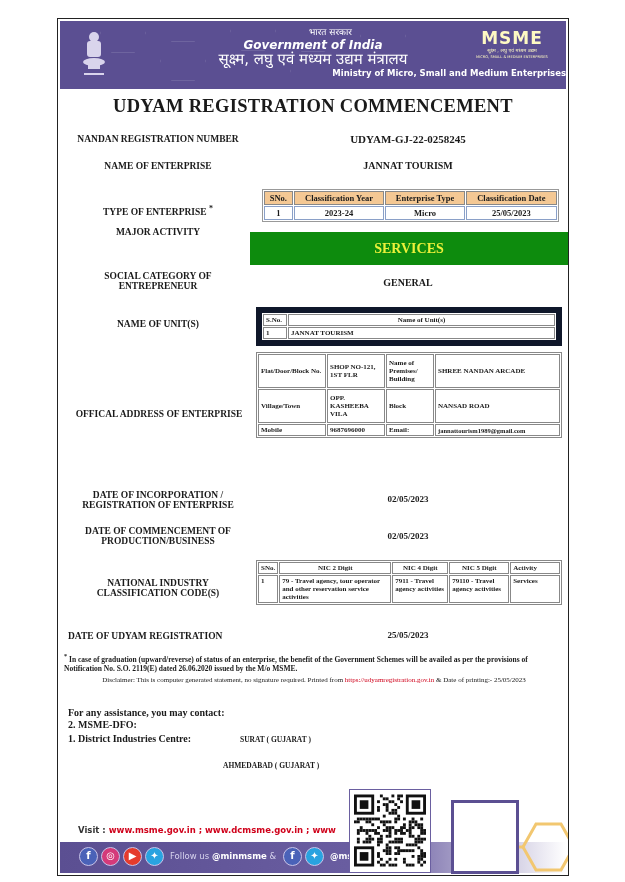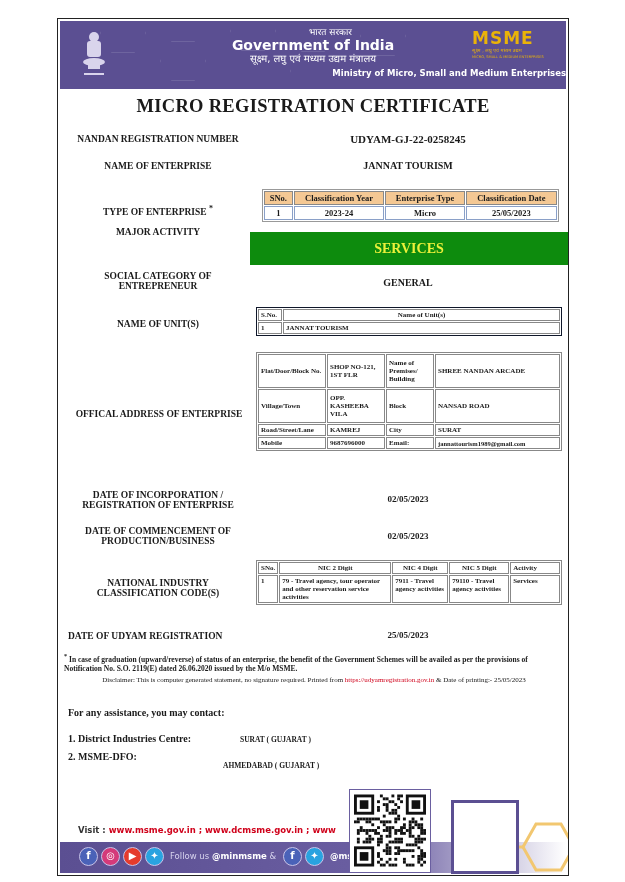--- a/index.html
+++ b/index.html
@@ -7,43 +7,43 @@
   body { position: relative; font-family: "Liberation Serif", serif; color: #1a1a1a; }
 
   .page { position: absolute; left: 57px; top: 18px; width: 512px; height: 858px; border: 1.5px solid #222; background: #fff; overflow: hidden; }
 
   
   .header { position: absolute; left: 2px; top: 2px; width: 506px; height: 68px; background: #5b4f92; overflow: hidden; }
   .header .hex { position: absolute; border: 1px solid rgba(255,255,255,0.12); width: 46px; height: 40px; clip-path: polygon(25% 0, 75% 0, 100% 50%, 75% 100%, 25% 100%, 0 50%); }
   .emblem { position: absolute; left: 18px; top: 8px; width: 32px; height: 50px; }
   .header-center { position: absolute; left: 0; width: 100%; top: 5px; text-align: center; color: #fff; font-family: "DejaVu Sans", sans-serif; }
   .header-center .hi1 { font-size: 9px; line-height: 13px; padding-left: 35px; }
-  .header-center .en1 { font-size: 14px; line-height: 13px; font-weight: bold; }
-  .header-center .hi2 { font-size: 10px; line-height: 14px; }
+  .header-center .en1 { font-size: 12px; line-height: 13px; font-weight: bold; font-style: italic; }
+  .header-center .hi2 { font-size: 15px; line-height: 14px; }
   .header-center .en2 { font-size: 8.5px; line-height: 14px; font-weight: bold; text-align: right; }
-  .msme-logo { position: absolute; right: 14px; top: 8px; width: 80px; text-align: left; color: #eab308; font-family: "DejaVu Sans", sans-serif; }
+  .msme-logo { position: absolute; right: 14px; top: 8px; width: 80px; text-align: center; color: #fef9c3; font-family: "DejaVu Sans", sans-serif; }
   .msme-logo .mark { font-size: 17px; font-weight: bold; letter-spacing: 1px; line-height: 18px; }
   .msme-logo .sub1 { font-size: 5px; line-height: 7px; }
   .msme-logo .sub2 { font-size: 3.6px; line-height: 6px; }
 
   .title { position: absolute; top: 77px; left: 0; width: 100%; text-align: center; font-weight: bold; font-size: 18.5px; letter-spacing: 0.3px; }
 
   .lbl { position: absolute; text-align: center; font-weight: bold; font-size: 9.5px; line-height: 10px; }
   .val { position: absolute; text-align: center; font-weight: bold; font-size: 10px; }
 
   table { border-collapse: separate; border-spacing: 1px; font-family: "Liberation Serif", serif; }
   td, th { border: 1px solid #888; font-size: 7px; font-weight: bold; padding: 1px 2px; vertical-align: middle; text-align: left; }
 
   .type-table { position: absolute; left: 204px; top: 170px; width: 297px; border: 1px solid #999; }
   .type-table th { background: #f4c894; font-size: 8.5px; text-align: center; padding: 1px 2px; }
   .type-table td { font-size: 8.5px; text-align: center; border-color: #8aa0c8; }
 
   .activity-bar { position: absolute; left: 192px; top: 213px; width: 318px; height: 33px; background: #0d8b0d; color: #ecf03a; font-weight: bold; font-size: 14px; text-align: center; line-height: 33px; }
 
-  .unit-table { position: absolute; left: 198px; top: 288px; width: 306px; border: 1px solid #0f172a; }
+  .unit-table { position: absolute; left: 198px; top: 288px; width: 306px; border: 6px solid #0f172a; }
   .addr-table { position: absolute; left: 198px; top: 333px; width: 306px; border: 1px solid #888; }
   .nic-table { position: absolute; left: 198px; top: 541px; width: 306px; border: 1px solid #888; }
 
   .note { position: absolute; left: 6px; top: 632px; width: 500px; font-size: 7.5px; font-weight: bold; line-height: 9px; }
   .disclaimer { position: absolute; left: 10px; top: 657px; width: 492px; font-size: 7px; line-height: 9px; text-align: center; }
   .disclaimer .link { color: #d0021b; }
 
   .assist { position: absolute; left: 10px; font-weight: bold; font-size: 10px; }
   .assist-val { position: absolute; font-weight: bold; font-size: 7.5px; }
 
@@ -86,21 +86,21 @@
       <div class="en2">Ministry of Micro, Small and Medium Enterprises</div>
     </div>
 
     <div class="msme-logo">
       <div class="mark">MSME</div>
       <div class="sub1">सूक्ष्म , लघु एवं मध्यम उद्यम</div>
       <div class="sub2">MICRO, SMALL &amp; MEDIUM ENTERPRISES</div>
     </div>
   </div>
 
-  <div class="title">MICRO REGISTRATION CERTIFICATE</div>
+  <div class="title">UDYAM REGISTRATION COMMENCEMENT</div>
 
   <div class="lbl" style="left:10px; top:115px; width:180px;">NANDAN REGISTRATION NUMBER</div>
   <div class="val" style="left:250px; top:114px; width:200px; font-size:11px;">UDYAM-GJ-22-0258245</div>
 
   <div class="lbl" style="left:10px; top:142px; width:180px;">NAME OF ENTERPRISE</div>
   <div class="val" style="left:250px; top:141px; width:200px;">JANNAT TOURISM</div>
 
   <div class="lbl" style="left:10px; top:185px; width:180px;">
     <span>TYPE OF ENTERPRISE</span>
     <sup style="font-size:8px;">*</sup>
@@ -154,26 +154,20 @@
       <td style="width:48px;">Name of Premises/ Building</td>
       <td>SHREE NANDAN ARCADE</td>
     </tr>
     <tr style="height:34px;">
       <td>Village/Town</td>
       <td>OPP. KASHEEBA VILA</td>
       <td>Block</td>
       <td>NANSAD ROAD</td>
     </tr>
     <tr>
-      <td>Road/Street/Lane</td>
-      <td>KAMREJ</td>
-      <td>City</td>
-      <td>SURAT</td>
-    </tr>
-    <tr>
       <td>Mobile</td>
       <td>9687696000</td>
       <td>Email:</td>
       <td style="font-size:6.5px;">jannattourism1989@gmail.com</td>
     </tr>
   </tbody>
     </table>
 
   <div class="lbl" style="left:10px; top:471px; width:180px;">
     <div>DATE OF INCORPORATION /</div>
@@ -217,21 +211,21 @@
     <sup>*</sup><span> In case of graduation (upward/reverse) of status of an enterprise, the benefit of the Government Schemes will be availed as per the provisions of Notification No. S.O. 2119(E) dated    26.06.2020 issued by the M/o MSME.</span>
   </div>
 
   <div class="disclaimer">
     <span>Disclaimer: This is computer generated statement, no signature required. Printed from </span><span class="link">https://udyamregistration.gov.in</span><span> &amp; Date of printing:- 25/05/2023</span>
   </div>
 
   <div class="assist" style="top:688px;">For any assistance, you may contact:</div>
   <div class="assist" style="top:714px;">1. District Industries Centre:</div>
   <div class="assist-val" style="left:165px; top:716px;margin-left:17px;">SURAT ( GUJARAT )</div>
-  <div class="assist" style="top:732px;text-align:center;">2. MSME-DFO:</div>
+  <div class="assist" style="top:700px;text-align:center;">2. MSME-DFO:</div>
   <div class="assist-val" style="left:165px; top:742px;">AHMEDABAD ( GUJARAT )</div>
 
   <div class="footer-visit">
     <span>Visit : </span><span class="red">www.msme.gov.in ; www.dcmsme.gov.in ; www</span><span class="red" style="margin-left:82px;">.in</span>
   </div>
 
   <div class="footer-bar">
     <div class="social" style="left:19px; background:#4a62b8;">f</div>
     <div class="social" style="left:41px; background:#d43a7a;">◎</div>
     <div class="social" style="left:63px; background:#e53b2c;">▶</div>

